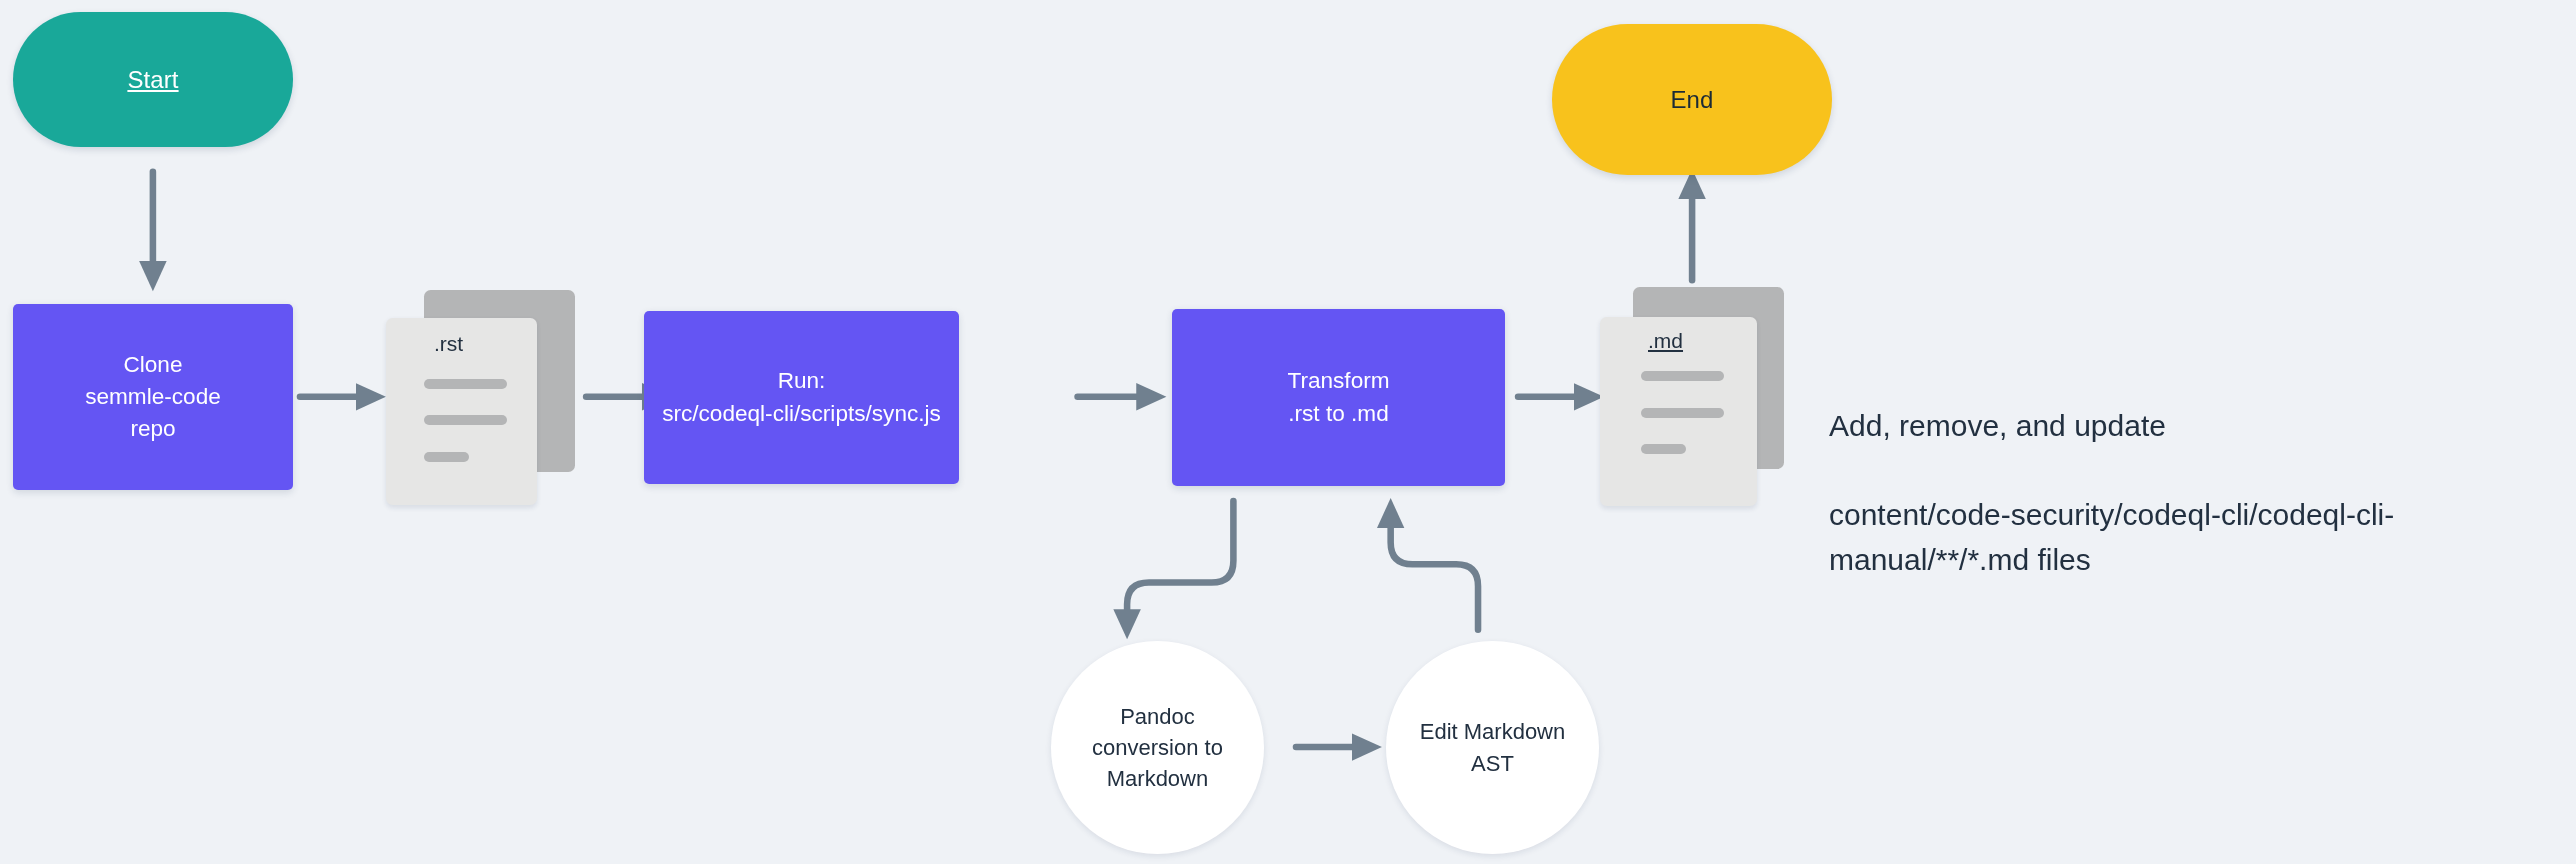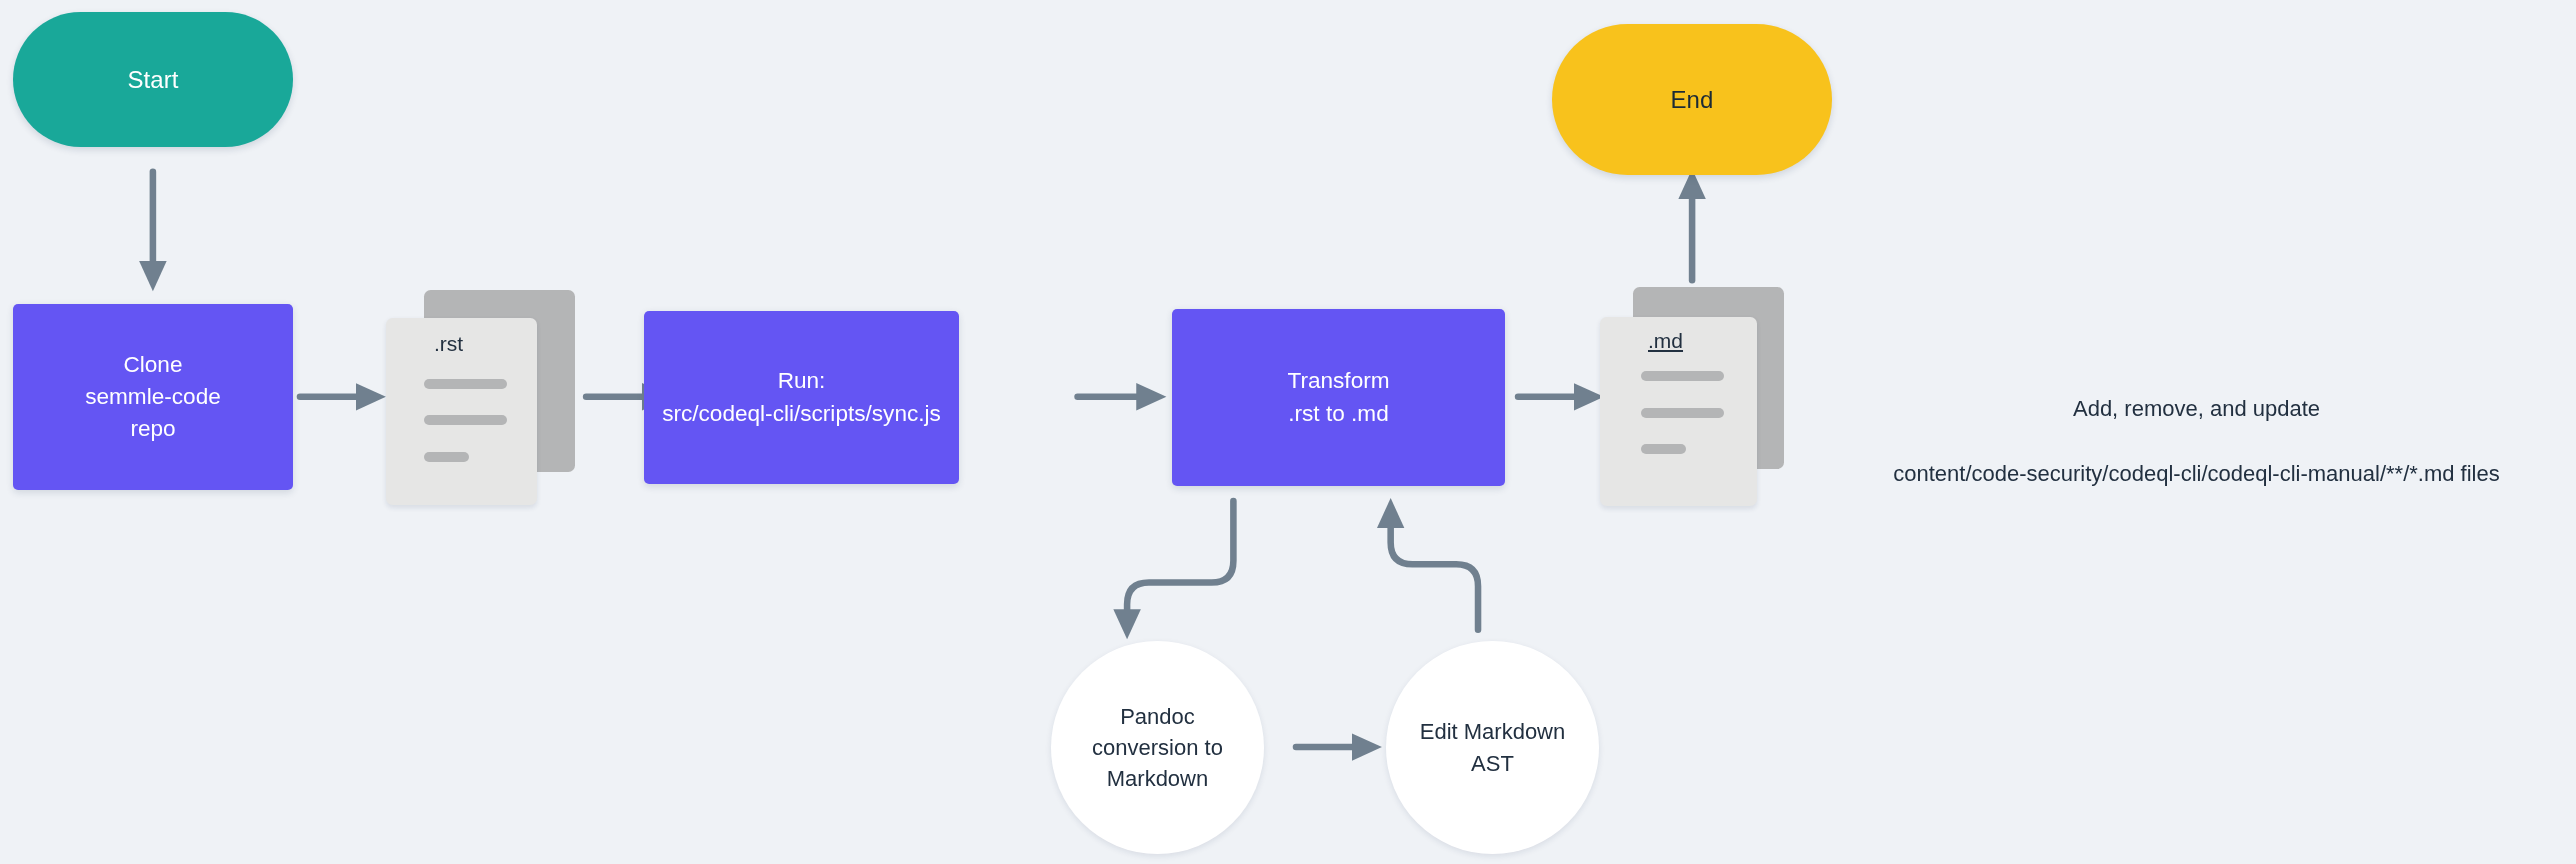--- a/index.html
+++ b/index.html
@@ -91,24 +91,23 @@
   .doc .line {
     position: absolute;
     background: #b4b5b6;
     border-radius: 5.1px;
     height: 10.2px;
   }
   
   .annotation {
     position: absolute;
     color: #223040;
-    font-size: 22px;
+    font-size: 30px;
     line-height: 1.48;
     white-space: pre-line;
-    text-align: center;
   }
 </style>
 </head>
 <body>
 
 <div id="canvas">
 
   <svg id="edges" viewBox="0 0 3538 1188" width="2576" height="865" xmlns="http://www.w3.org/2000/svg">
     <defs>
       <marker id="arrowhead" markerWidth="5" markerHeight="5" refX="2.6" refY="2.5" orient="auto" markerUnits="strokeWidth">
@@ -146,21 +145,21 @@
 
     <g>
       <path d="M1780,1026 L1880,1026" stroke="#70808f" stroke-width="9" fill="none" stroke-linecap="round" marker-end="url(#arrowhead)"></path>
     </g>
 
     <g>
       <path d="M2030,865 L2030,805 Q2030,775 2000,775 L1940,775 Q1910,775 1910,745 L1910,702" stroke="#70808f" stroke-width="9" fill="none" stroke-linecap="round" stroke-linejoin="round" marker-end="url(#arrowhead)"></path>
     </g>
   </svg>
 
-  <div class="node pill pill-start" style="left:13px; top:12.4px; width:280px; height:135px;">
+  <div class="node pill pill-start" style="left:13px; top:12.4px; width:280px; height:135px;text-decoration:underline;">
     <span>Start</span>
   </div>
 
   <div class="node rect" style="left:13px; top:304px; width:280px; height:186px;">
     <div>
       <div>Clone</div>
       <div>semmle-code</div>
       <div>repo</div>
     </div>
   </div>

